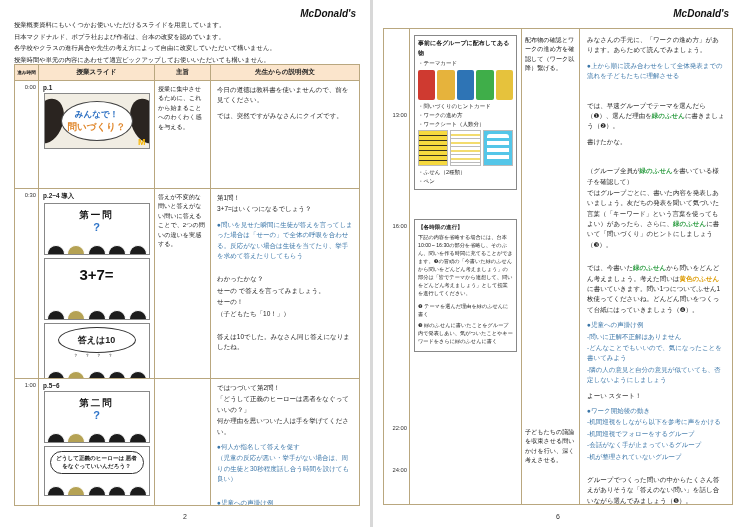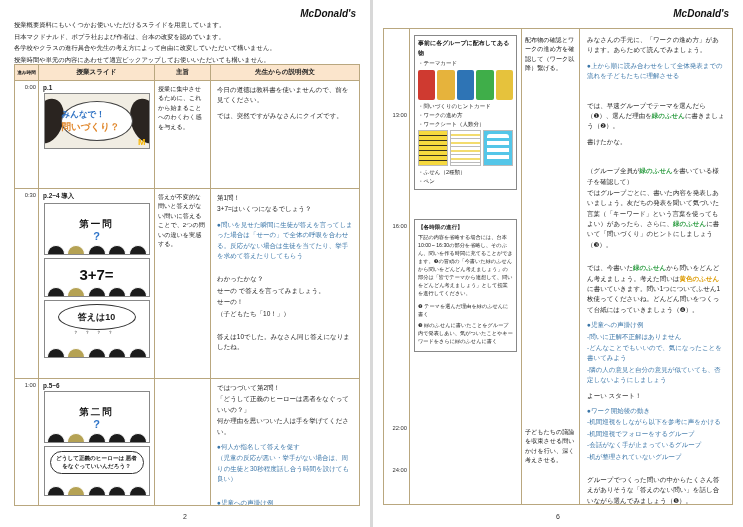--- a/index.html
+++ b/index.html
@@ -39,30 +39,30 @@
   .slide-label { font-weight: bold; font-size: 6.4px; margin: 1px 0 2px 1px; }
   .slide { border: 1px solid #888; margin: 0 auto 3px; width: 106px; background: #fff;
            display: flex; flex-direction: column; align-items: center; position: relative; overflow: hidden; }
 
   
   .s-p1 { height: 56px; background: #f1ede3; justify-content: center; }
   .blob { position: absolute; width: 30px; height: 46px; background: #2a2420; border-radius: 50%; top: 4px; }
   .blob-l { left: -12px; transform: rotate(18deg); }
   .blob-r { right: -12px; transform: rotate(-18deg); }
   .cloud { background: #fff; border: 1px solid #444; border-radius: 50%; width: 72px; height: 40px;
-           display: flex; flex-direction: column; justify-content: center; z-index: 1; }
+           display: flex; flex-direction: column; align-items: center; justify-content: center; z-index: 1; }
   .cloud-l1 { font-weight: bold; font-size: 8.5px; color: #2b6fc2; }
   .cloud-l2 { font-weight: bold; font-size: 9.5px; color: #e0862a; }
   .m-mark { position: absolute; bottom: 1px; right: 3px; font-weight: bold; font-size: 9px; color: #f7b500; z-index: 2; }
 
   
   .s-q { height: 52px; }
-  .q-title { font-weight: bold; font-size: 9.5px; color: #111; margin-top: 14px; letter-spacing: 2px; }
+  .q-title { font-weight: bold; font-size: 9.5px; color: #111; margin-top: 5px; letter-spacing: 2px; }
   .q-mark  { font-weight: bold; font-size: 11px; color: #2e74c8; line-height: 1; }
-  .s-eq { height: 39px; }
+  .s-eq { height: 62px; }
   .eq-text { font-weight: bold; font-size: 15px; color: #111; margin-top: 7px; }
   .s-ans { height: 58px; }
   .ans-bub { border: 1px solid #333; border-radius: 50%; width: 78px; height: 26px; margin-top: 3px;
              display: flex; align-items: center; justify-content: center; font-weight: bold; font-size: 9px; }
   .qq-row { font-size: 4.5px; color: #333; letter-spacing: 7px; line-height: 1.2; }
   .s-bub { height: 50px; }
   .talk-bub { border: 1px solid #333; border-radius: 12px; width: 94px; margin-top: 4px; padding: 2px 3px;
               font-weight: bold; font-size: 5.6px; line-height: 1.5; text-align: center; }
 
   .heads { margin-top: auto; width: 100%; display: flex; justify-content: space-between; padding: 0 2px; height: 9px; }

